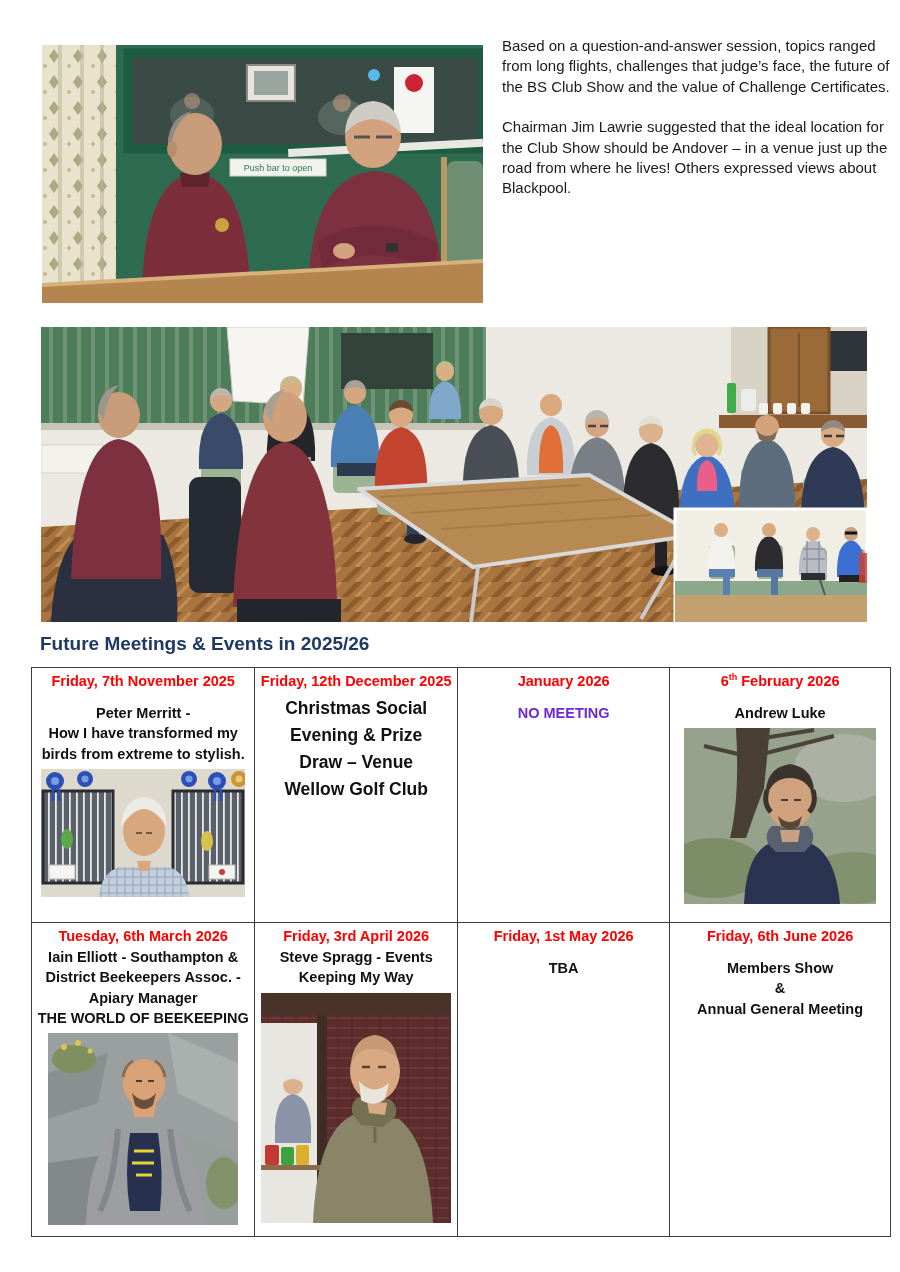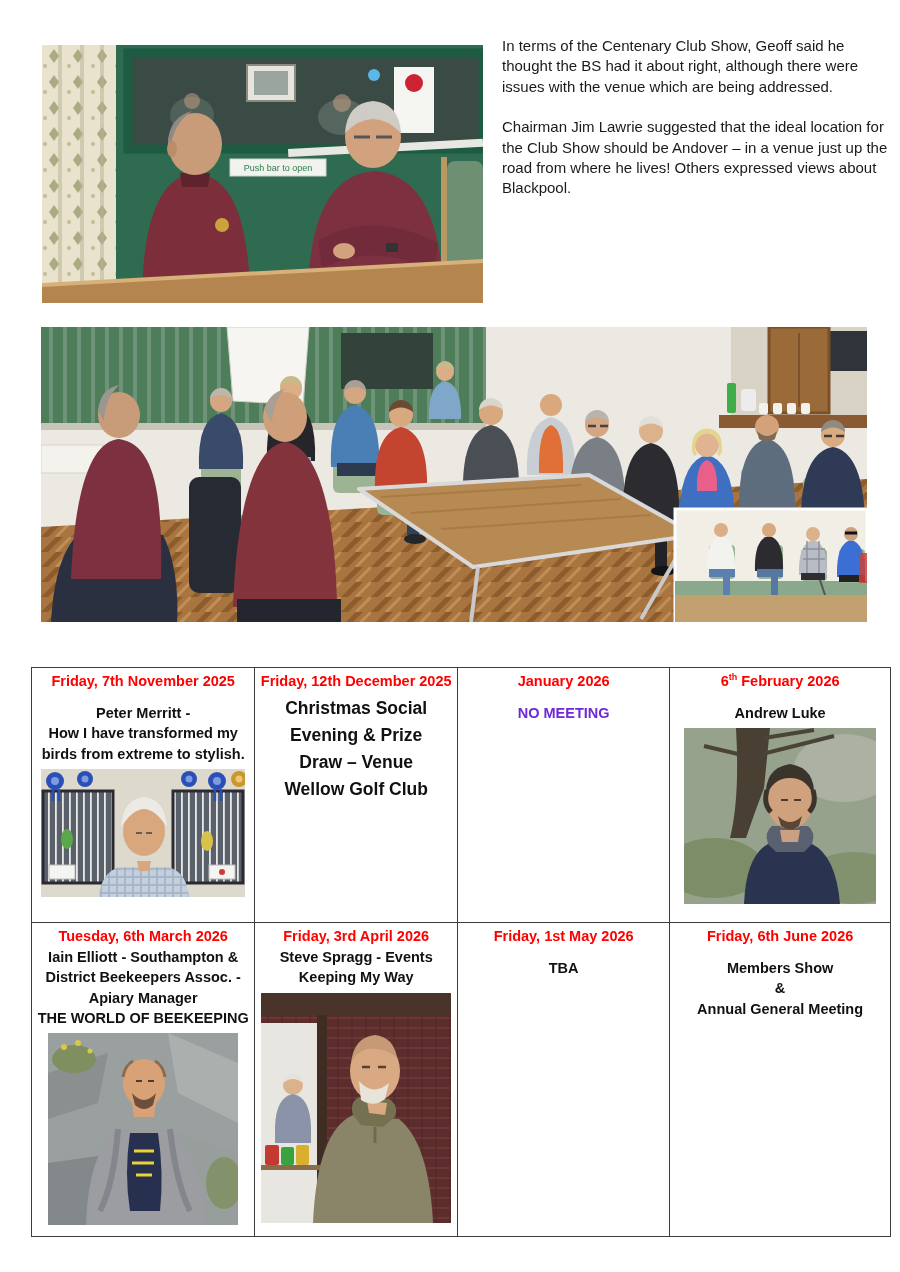--- a/index.html
+++ b/index.html
@@ -84,21 +84,21 @@
       <path d="M276 196 Q330 164 396 198 L392 226 Q330 196 280 224 Z" fill="#722b3a"></path>
       <ellipse cx="302" cy="206" rx="11" ry="8" fill="#d2a17e"></ellipse>
       <rect x="344" y="198" width="12" height="9" rx="2" fill="#333"></rect>
     </g>
 
     <path d="M0 240 L441 216 L441 258 L0 258 Z" fill="#b5854f"></path>
     <path d="M0 240 L441 216" stroke="#d8b07a" stroke-width="4"></path>
   </svg>
 
   <div class="article">
-    <p>In terms of the Centenary Club Show, Geoff said he thought the BS had it about right, although there were issues with the venue which are being addressed.</p>
+    <p>Based on a question-and-answer session, topics ranged from long flights, challenges that judge’s face, the future of the BS Club Show and the value of Challenge Certificates.</p>
     <p>Chairman Jim Lawrie suggested that the ideal location for the Club Show should be Andover – in a venue just up the road from where he lives! Others expressed views about Blackpool.</p>
   </div>
 
   <svg class="photo2" viewBox="0 0 826 295" role="img" xmlns="http://www.w3.org/2000/svg" aria-label="Club members seated around the hall during the meeting, with a folding table in the foreground">
     <defs>
       <pattern id="pq" width="30" height="15" patternUnits="userSpaceOnUse">
         <rect width="30" height="15" fill="#a8743f"></rect>
         <path d="M0 15 L15 0 H22 L7 15 Z" fill="#8d5c2d"></path>
         <path d="M15 15 L30 0" stroke="#c18f55" stroke-width="3"></path>
       </pattern>
@@ -263,20 +263,21 @@
         <rect x="798" y="222" width="26" height="34" rx="4" fill="#9cb493"></rect>
         <path d="M796 250 Q795 216 810 213 Q825 216 824 250 Z" fill="#3b6fd4"></path>
         <circle cx="810" cy="207" r="7" fill="#caa083"></circle>
         <path d="M804 206 h12" stroke="#111" stroke-width="3"></path>
         <rect x="798" y="248" width="26" height="7" fill="#222"></rect>
         <rect x="818" y="226" width="8" height="30" fill="#c8443a" opacity="0.85"></rect>
       </g>
     </g>
   </svg>
 
+  <h2 class="heading">Future Meetings &amp; Events in 2025/26</h2>
 
   <table class="events">
     <colgroup>
       <col style="width:26%">
         <col style="width:23.6%">
         <col style="width:24.7%">
         <col style="width:25.7%">
     </colgroup>
     <tbody>
         <tr class="row1">

